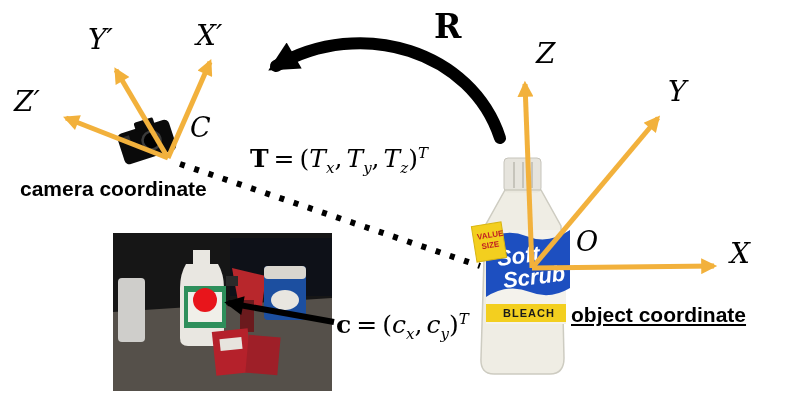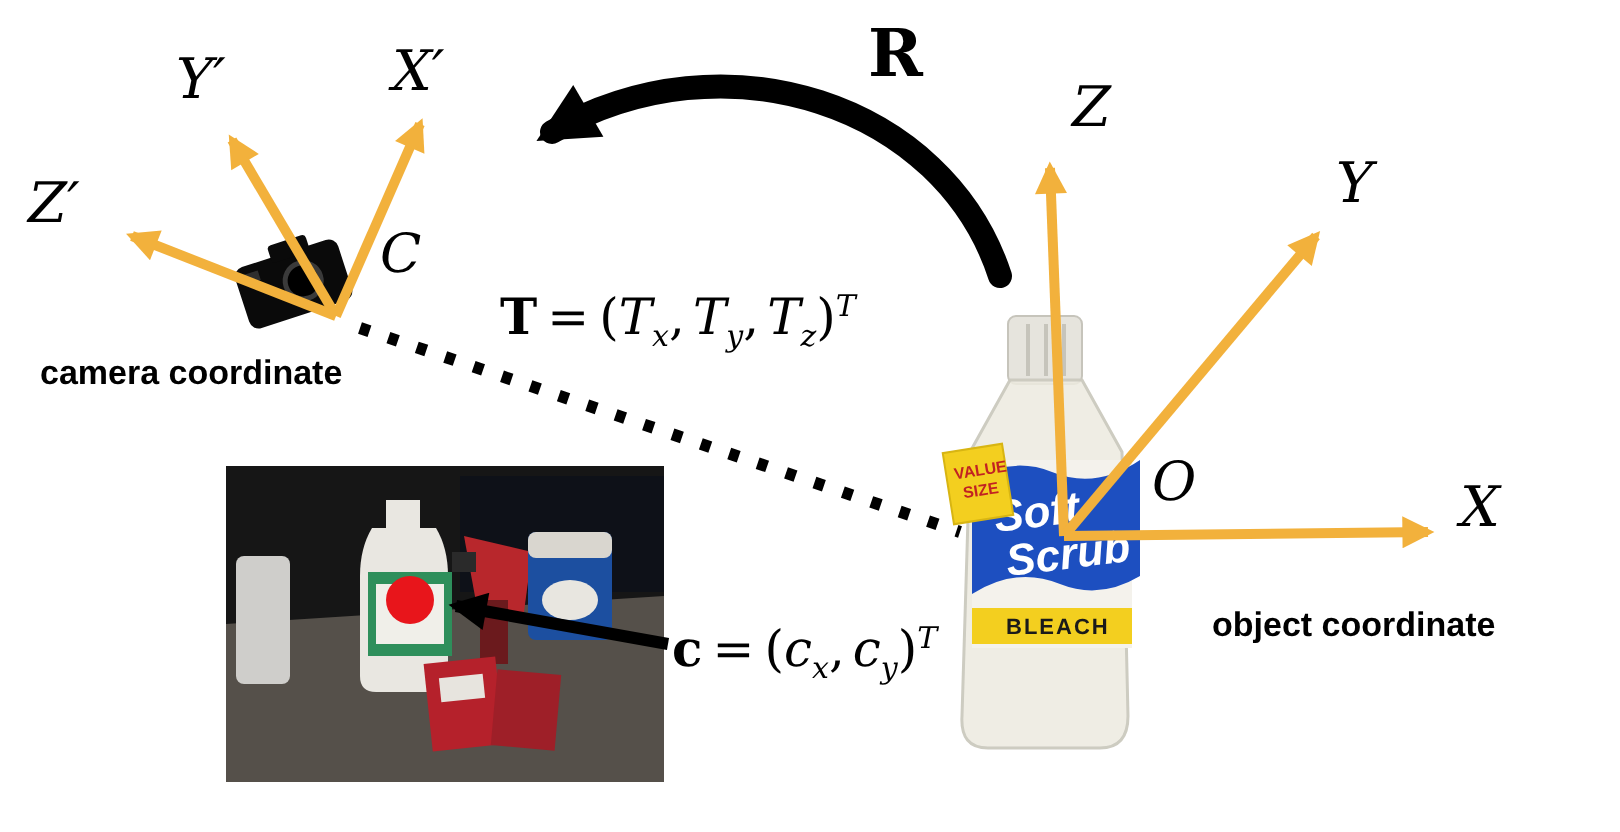--- a/index.html
+++ b/index.html
@@ -5,21 +5,21 @@
   html,body{margin:0;padding:0;background:#fff;}
   #stage{position:relative;width:810px;height:416px;background:#ffffff;overflow:hidden;
          font-family:"Liberation Sans",sans-serif;}
   #vec{position:absolute;left:0;top:0;}
   .lbl{position:absolute;color:#000;white-space:nowrap;line-height:1;}
   .mI{font-family:"DejaVu Serif",serif;font-style:italic;}
   .mB{font-family:"DejaVu Serif",serif;font-weight:700;}
   .mR{font-family:"DejaVu Serif",serif;}
   .axis-label{font-size:28px;}
   .origin-label{font-size:27px;}
-  .caption{font-size:17px;font-weight:600;color:#000;}
+  .caption{font-size:21px;font-weight:600;color:#000;}
   .rot{font-size:33px;}
   .formula{position:absolute;font-size:25px;color:#000;white-space:nowrap;}
   .formula .eq{margin:0 5px;}
   .formula sub{font-size:15px;line-height:0;}
   .formula sup{font-size:15px;line-height:0;vertical-align:9px;}
   .formula .cm{margin-right:4px;}
 </style>
 </head>
 <body>
 
@@ -124,21 +124,21 @@
   <div class="lbl mI axis-label" style="left:14px;top:88px;">Z′</div>
   <div class="lbl mI origin-label" style="left:190px;top:114px;">C</div>
   <div class="lbl caption" style="left:20px;top:178px;">camera coordinate</div>
 
   <div class="lbl mB rot" style="left:434px;top:10px;">R</div>
 
   <div class="lbl mI axis-label" style="left:536px;top:40px;">Z</div>
   <div class="lbl mI axis-label" style="left:668px;top:78px;">Y</div>
   <div class="lbl mI axis-label" style="left:730px;top:240px;">X</div>
   <div class="lbl mI origin-label" style="left:576px;top:228px;">O</div>
-  <div class="lbl caption" style="left:606px;top:304px;">object coordinate</div>
+  <div class="lbl caption" style="left:571px;top:304px;text-decoration:underline;">object coordinate</div>
 
   <div class="formula" style="left:336px;top:310px;">
     <span class="mB">c</span><span class="mR eq">=</span><span class="mR">(</span><span class="mI">c</span><sub class="mI">x</sub><span class="mR cm">,</span><span class="mI">c</span><sub class="mI">y</sub><span class="mR">)</span><sup class="mI">T</sup>
   </div>
 
   <div class="formula" style="left:250px;top:144px;">
     <span class="mB">T</span><span class="mR eq">=</span><span class="mR">(</span><span class="mI">T</span><sub class="mI">x</sub><span class="mR cm">,</span><span class="mI">T</span><sub class="mI">y</sub><span class="mR cm">,</span><span class="mI">T</span><sub class="mI">z</sub><span class="mR">)</span><sup class="mI">T</sup>
   </div>
 
 </div>

